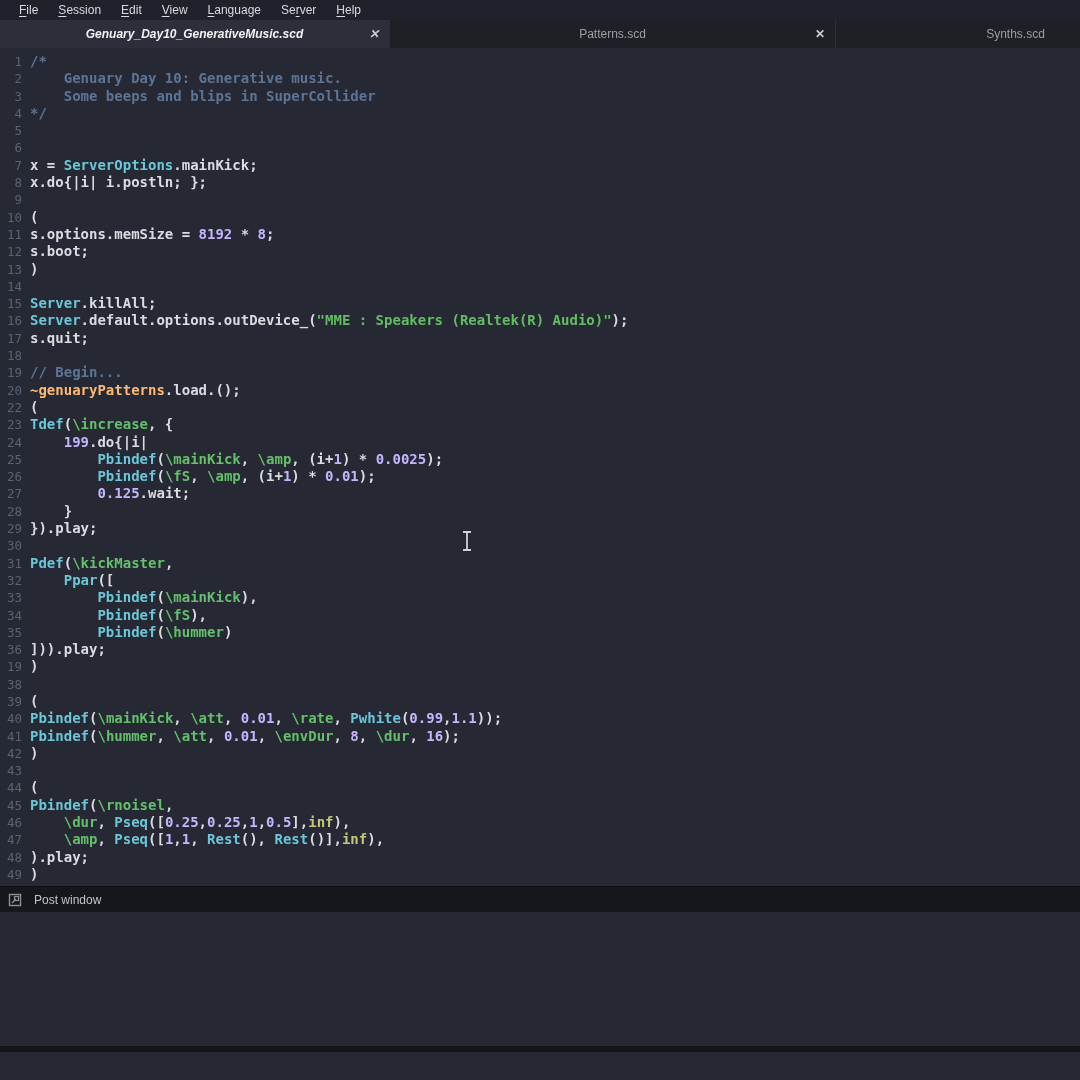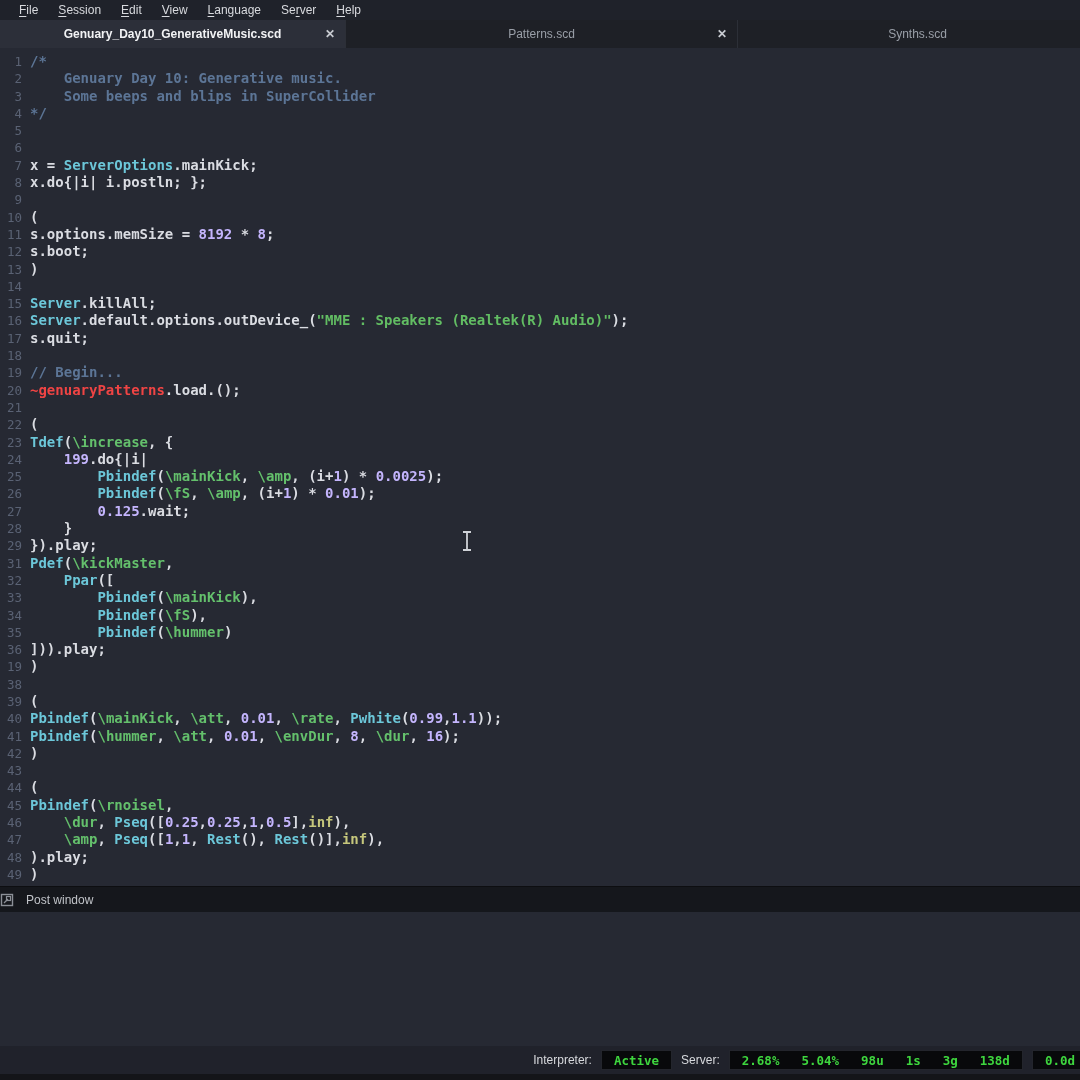--- a/index.html
+++ b/index.html
@@ -40,26 +40,26 @@
     flex:0 0 22px; text-align:right; color:#5a6274; font-size:12.5px;
     font-weight:normal; padding-right:0;
   }
   .code { padding-left:8px; }
   .tok-p   { color:#dadce2; }
   .tok-c   { color:#5c7596; }
   .tok-k   { color:#6cc7d9; }
   .tok-sym { color:#64c06c; }
   .tok-str { color:#62bd63; }
   .tok-n   { color:#c4b5fd; }
-  .tok-e   { color:#ef4444; }
+  .tok-e   { color:#fdba74; }
   .tok-i   { color:#c6c77c; }
   
   .post-header {
     height:26px; background:#15171c; border-top:1px solid #0d0e11;
-    display:flex; align-items:center; padding-left:0; gap:12px;
+    display:flex; align-items:center; padding-left:8px; gap:12px;
   }
   .float-icon { width:14px; height:14px; display:inline-flex; }
   .post-title { color:#c0c3c8; font-size:12px; }
   .post-content { height:134px; background:#262933; }
   
   .statusbar {
     height:28px; background:#20222b; display:flex; align-items:center;
     justify-content:flex-end; gap:9px; padding-right:0; overflow:visible;
   }
   .sb-label { color:#d7d9dd; font-size:12px; }
@@ -84,25 +84,25 @@
       <span class="menu-item"><u>F</u>ile</span>
       <span class="menu-item"><u>S</u>ession</span>
       <span class="menu-item"><u>E</u>dit</span>
       <span class="menu-item"><u>V</u>iew</span>
       <span class="menu-item"><u>L</u>anguage</span>
       <span class="menu-item">Se<u>r</u>ver</span>
       <span class="menu-item"><u>H</u>elp</span>
     </div>
 
   <div class="tabbar">
-      <div class="tab active" style="width: 346px;">
+      <div class="tab active" style="width: 390px; font-style: italic;">
         <span class="tab-title">Genuary_Day10_GenerativeMusic.scd</span>
         <span class="tab-close">✕</span>
       </div>
-      <div class="tab" style="width: 392px;">
+      <div class="tab" style="width: 446px;">
         <span class="tab-title">Patterns.scd</span>
         <span class="tab-close">✕</span>
       </div>
       <div class="tab" style="width: 360px;">
         <span class="tab-title">Synths.scd</span>
       </div>
     </div>
 
   <div class="editor">
     <div>
@@ -119,29 +119,29 @@
         <div class="line"><span class="ln">11</span><span class="code"><span class="tok-p">s.options.memSize = </span><span class="tok-n">8192</span><span class="tok-p"> * </span><span class="tok-n">8</span><span class="tok-p">;</span></span></div>
         <div class="line"><span class="ln">12</span><span class="code"><span class="tok-p">s.boot;</span></span></div>
         <div class="line"><span class="ln">13</span><span class="code"><span class="tok-p">)</span></span></div>
         <div class="line"><span class="ln">14</span><span class="code"></span></div>
         <div class="line"><span class="ln">15</span><span class="code"><span class="tok-k">Server</span><span class="tok-p">.killAll;</span></span></div>
         <div class="line"><span class="ln">16</span><span class="code"><span class="tok-k">Server</span><span class="tok-p">.default.options.outDevice_(</span><span class="tok-str">"MME : Speakers (Realtek(R) Audio)"</span><span class="tok-p">);</span></span></div>
         <div class="line"><span class="ln">17</span><span class="code"><span class="tok-p">s.quit;</span></span></div>
         <div class="line"><span class="ln">18</span><span class="code"></span></div>
         <div class="line"><span class="ln">19</span><span class="code"><span class="tok-c">// Begin...</span></span></div>
         <div class="line"><span class="ln">20</span><span class="code"><span class="tok-e">~genuaryPatterns</span><span class="tok-p">.load.();</span></span></div>
-        <div class="line"><span class="ln">21</span><span class="code"></span></div>
         <div class="line"><span class="ln">22</span><span class="code"><span class="tok-p">(</span></span></div>
         <div class="line"><span class="ln">23</span><span class="code"><span class="tok-k">Tdef</span><span class="tok-p">(</span><span class="tok-sym">\increase</span><span class="tok-p">, {</span></span></div>
         <div class="line"><span class="ln">24</span><span class="code"><span class="tok-p">    </span><span class="tok-n">199</span><span class="tok-p">.do{|i|</span></span></div>
         <div class="line"><span class="ln">25</span><span class="code"><span class="tok-p">        </span><span class="tok-k">Pbindef</span><span class="tok-p">(</span><span class="tok-sym">\mainKick</span><span class="tok-p">, </span><span class="tok-sym">\amp</span><span class="tok-p">, (i+</span><span class="tok-n">1</span><span class="tok-p">) * </span><span class="tok-n">0.0025</span><span class="tok-p">);</span></span></div>
         <div class="line"><span class="ln">26</span><span class="code"><span class="tok-p">        </span><span class="tok-k">Pbindef</span><span class="tok-p">(</span><span class="tok-sym">\fS</span><span class="tok-p">, </span><span class="tok-sym">\amp</span><span class="tok-p">, (i+</span><span class="tok-n">1</span><span class="tok-p">) * </span><span class="tok-n">0.01</span><span class="tok-p">);</span></span></div>
         <div class="line"><span class="ln">27</span><span class="code"><span class="tok-p">        </span><span class="tok-n">0.125</span><span class="tok-p">.wait;</span></span></div>
         <div class="line"><span class="ln">28</span><span class="code"><span class="tok-p">    }</span></span></div>
         <div class="line"><span class="ln">29</span><span class="code"><span class="tok-p">}).play;</span></span></div>
+        <div class="line"><span class="ln">30</span><span class="code"></span></div>
         <div class="line"><span class="ln">31</span><span class="code"><span class="tok-k">Pdef</span><span class="tok-p">(</span><span class="tok-sym">\kickMaster</span><span class="tok-p">,</span></span></div>
         <div class="line"><span class="ln">32</span><span class="code"><span class="tok-p">    </span><span class="tok-k">Ppar</span><span class="tok-p">([</span></span></div>
         <div class="line"><span class="ln">33</span><span class="code"><span class="tok-p">        </span><span class="tok-k">Pbindef</span><span class="tok-p">(</span><span class="tok-sym">\mainKick</span><span class="tok-p">),</span></span></div>
         <div class="line"><span class="ln">34</span><span class="code"><span class="tok-p">        </span><span class="tok-k">Pbindef</span><span class="tok-p">(</span><span class="tok-sym">\fS</span><span class="tok-p">),</span></span></div>
         <div class="line"><span class="ln">35</span><span class="code"><span class="tok-p">        </span><span class="tok-k">Pbindef</span><span class="tok-p">(</span><span class="tok-sym">\hummer</span><span class="tok-p">)</span></span></div>
         <div class="line"><span class="ln">36</span><span class="code"><span class="tok-p">])).play;</span></span></div>
         <div class="line"><span class="ln">19</span><span class="code"><span class="tok-p">)</span></span></div>
         <div class="line"><span class="ln">38</span><span class="code"></span></div>
         <div class="line"><span class="ln">39</span><span class="code"><span class="tok-p">(</span></span></div>
         <div class="line"><span class="ln">40</span><span class="code"><span class="tok-k">Pbindef</span><span class="tok-p">(</span><span class="tok-sym">\mainKick</span><span class="tok-p">, </span><span class="tok-sym">\att</span><span class="tok-p">, </span><span class="tok-n">0.01</span><span class="tok-p">, </span><span class="tok-sym">\rate</span><span class="tok-p">, </span><span class="tok-k">Pwhite</span><span class="tok-p">(</span><span class="tok-n">0.99</span><span class="tok-p">,</span><span class="tok-n">1.1</span><span class="tok-p">));</span></span></div>
@@ -163,34 +163,20 @@
         <rect x="1.5" y="1.5" width="11" height="11" fill="none" stroke="#8b8f97" stroke-width="1.4"></rect>
         <rect x="6.5" y="3.5" width="4" height="4" fill="none" stroke="#8b8f97" stroke-width="1.2"></rect>
         <path d="M4 10 L8 6" stroke="#8b8f97" stroke-width="1.2"></path>
       </svg>
     </span>
     <span class="post-title">Post window</span>
   </div>
 
   <div class="post-content"></div>
 
-  <div class="statusbar">
-    <span class="sb-label">Interpreter:</span>
-    <span class="sbox">Active</span>
-    <span class="sb-label">Server:</span>
-    <span class="sbox stats">
-        <span>2.68%</span>
-        <span>5.04%</span>
-        <span>98u</span>
-        <span>1s</span>
-        <span>3g</span>
-        <span>138d</span>
-      </span>
-    <span class="sbox vol">0.0d</span>
-  </div>
 
   <div class="bottom-strip"></div>
 
   <span class="ibeam">
     <svg width="14" height="22" viewBox="0 0 14 22">
       <path d="M3 2 H11 M3 20 H11 M7 2 V20" stroke="#24262e" stroke-width="4" fill="none"></path>
       <path d="M3 2 H11 M3 20 H11 M7 2 V20" stroke="#cfd2d8" stroke-width="1.8" fill="none"></path>
     </svg>
   </span>
 

